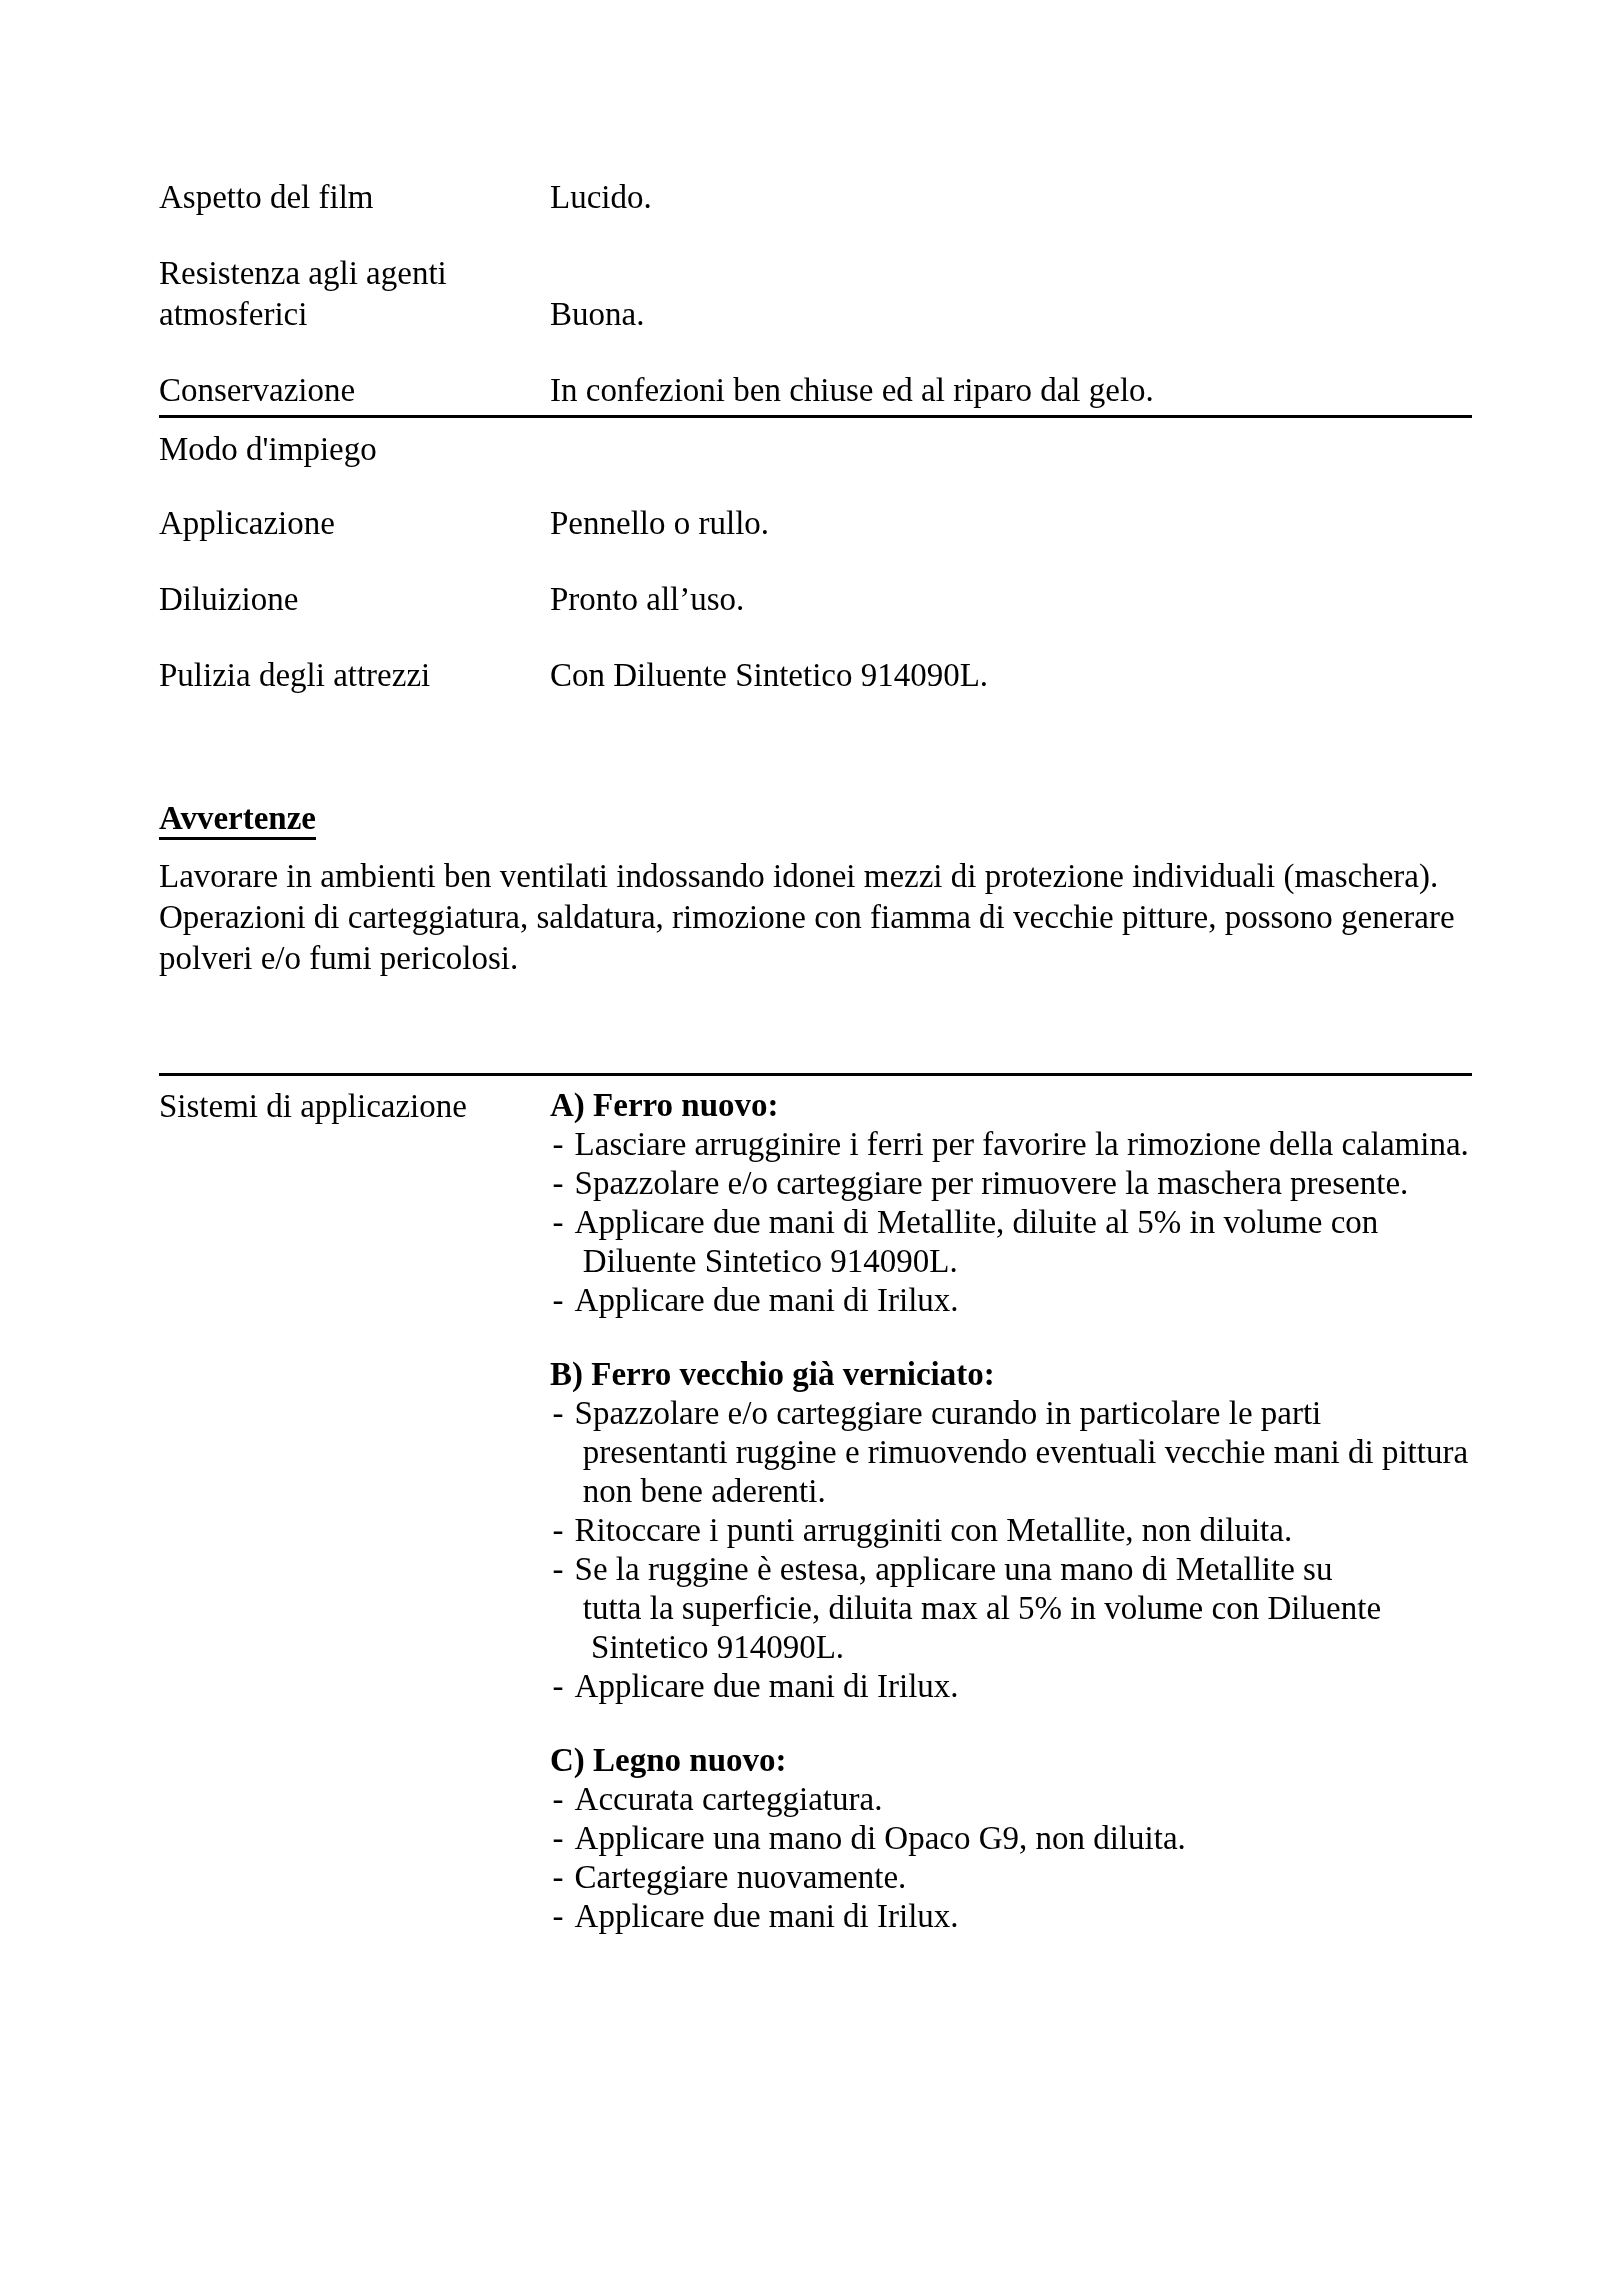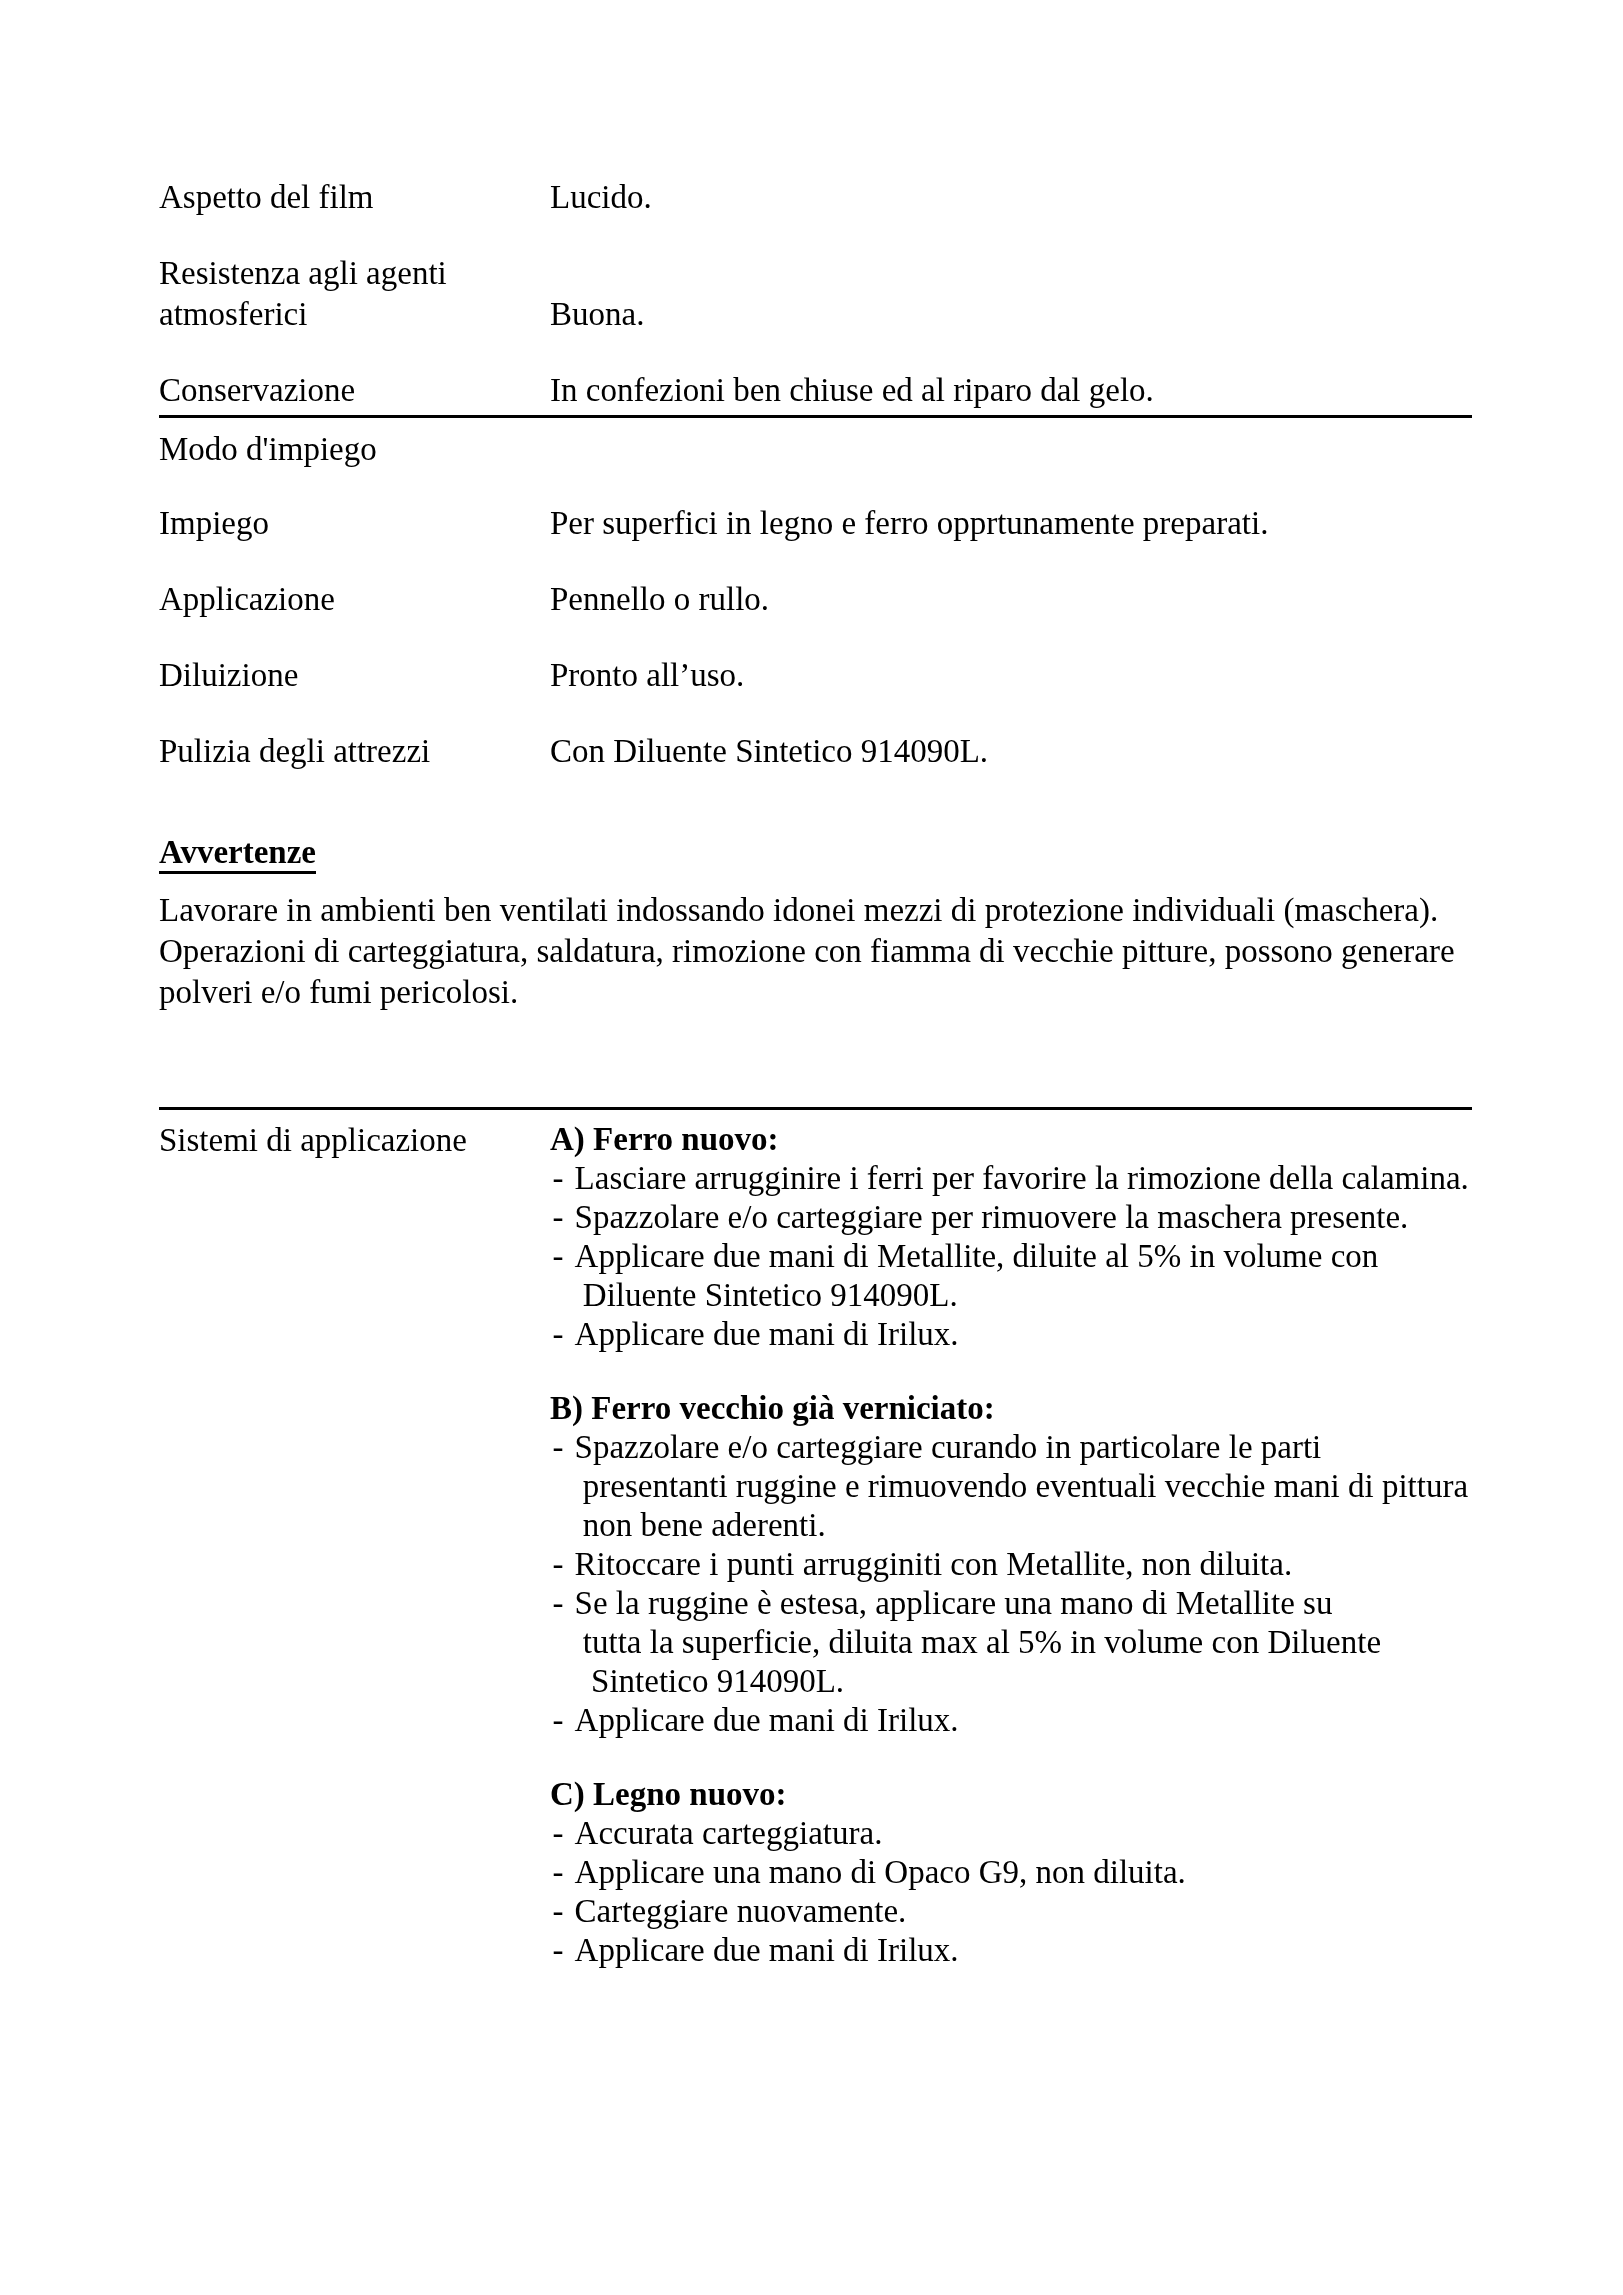--- a/index.html
+++ b/index.html
@@ -12,21 +12,21 @@
     font-family:"Liberation Serif","DejaVu Serif",serif;
     font-size:33px;line-height:41px;color:#000;
   }
   .row{display:flex;margin-bottom:35px;}
   .flabel{width:391px;flex:none;white-space:pre;}
   .fvalue{flex:1;white-space:pre;}
   .row.bottom{align-items:flex-end;}
   .rule1{height:3.3px;background:#000;margin-top:3.9px;width:1313px;}
   .modo{margin-top:10.5px;margin-bottom:33px;}
   .usage .row{margin-bottom:35px;}
-  .warn-title{margin-top:60px;}
+  .warn-title{margin-top:102px;}
   .warn-title span{
     font-weight:bold;display:inline-block;
     border-bottom:3.3px solid #000;padding-bottom:1.3px;line-height:36px;
   }
   .warn-body{white-space:pre;margin-top:16px;}
   .rule2{height:2.6px;background:#000;margin-top:94px;width:1313px;}
   .systems-row{display:flex;margin-top:10.5px;}
   .sysblock{flex:1;line-height:39px;}
   .sys-heading{font-weight:bold;}
   .sys + .sys{margin-top:35px;}
@@ -60,24 +60,20 @@
   <div class="row" style="margin-bottom:0;">
     <div class="flabel">Conservazione</div>
     <div class="fvalue">In confezioni ben chiuse ed al riparo dal gelo.</div>
   </div>
 
   <div class="rule1"></div>
 
   <div class="modo">Modo d'impiego</div>
 
   <div class="usage">
-    <div class="row">
-      <div class="flabel">Impiego</div>
-      <div class="fvalue">Per superfici in legno e ferro opprtunamente preparati.</div>
-    </div>
     <div class="row">
       <div class="flabel">Applicazione</div>
       <div class="fvalue">Pennello o rullo.</div>
     </div>
     <div class="row">
       <div class="flabel">Diluizione</div>
       <div class="fvalue">Pronto all’uso.</div>
     </div>
     <div class="row">
       <div class="flabel">Pulizia degli attrezzi</div>

